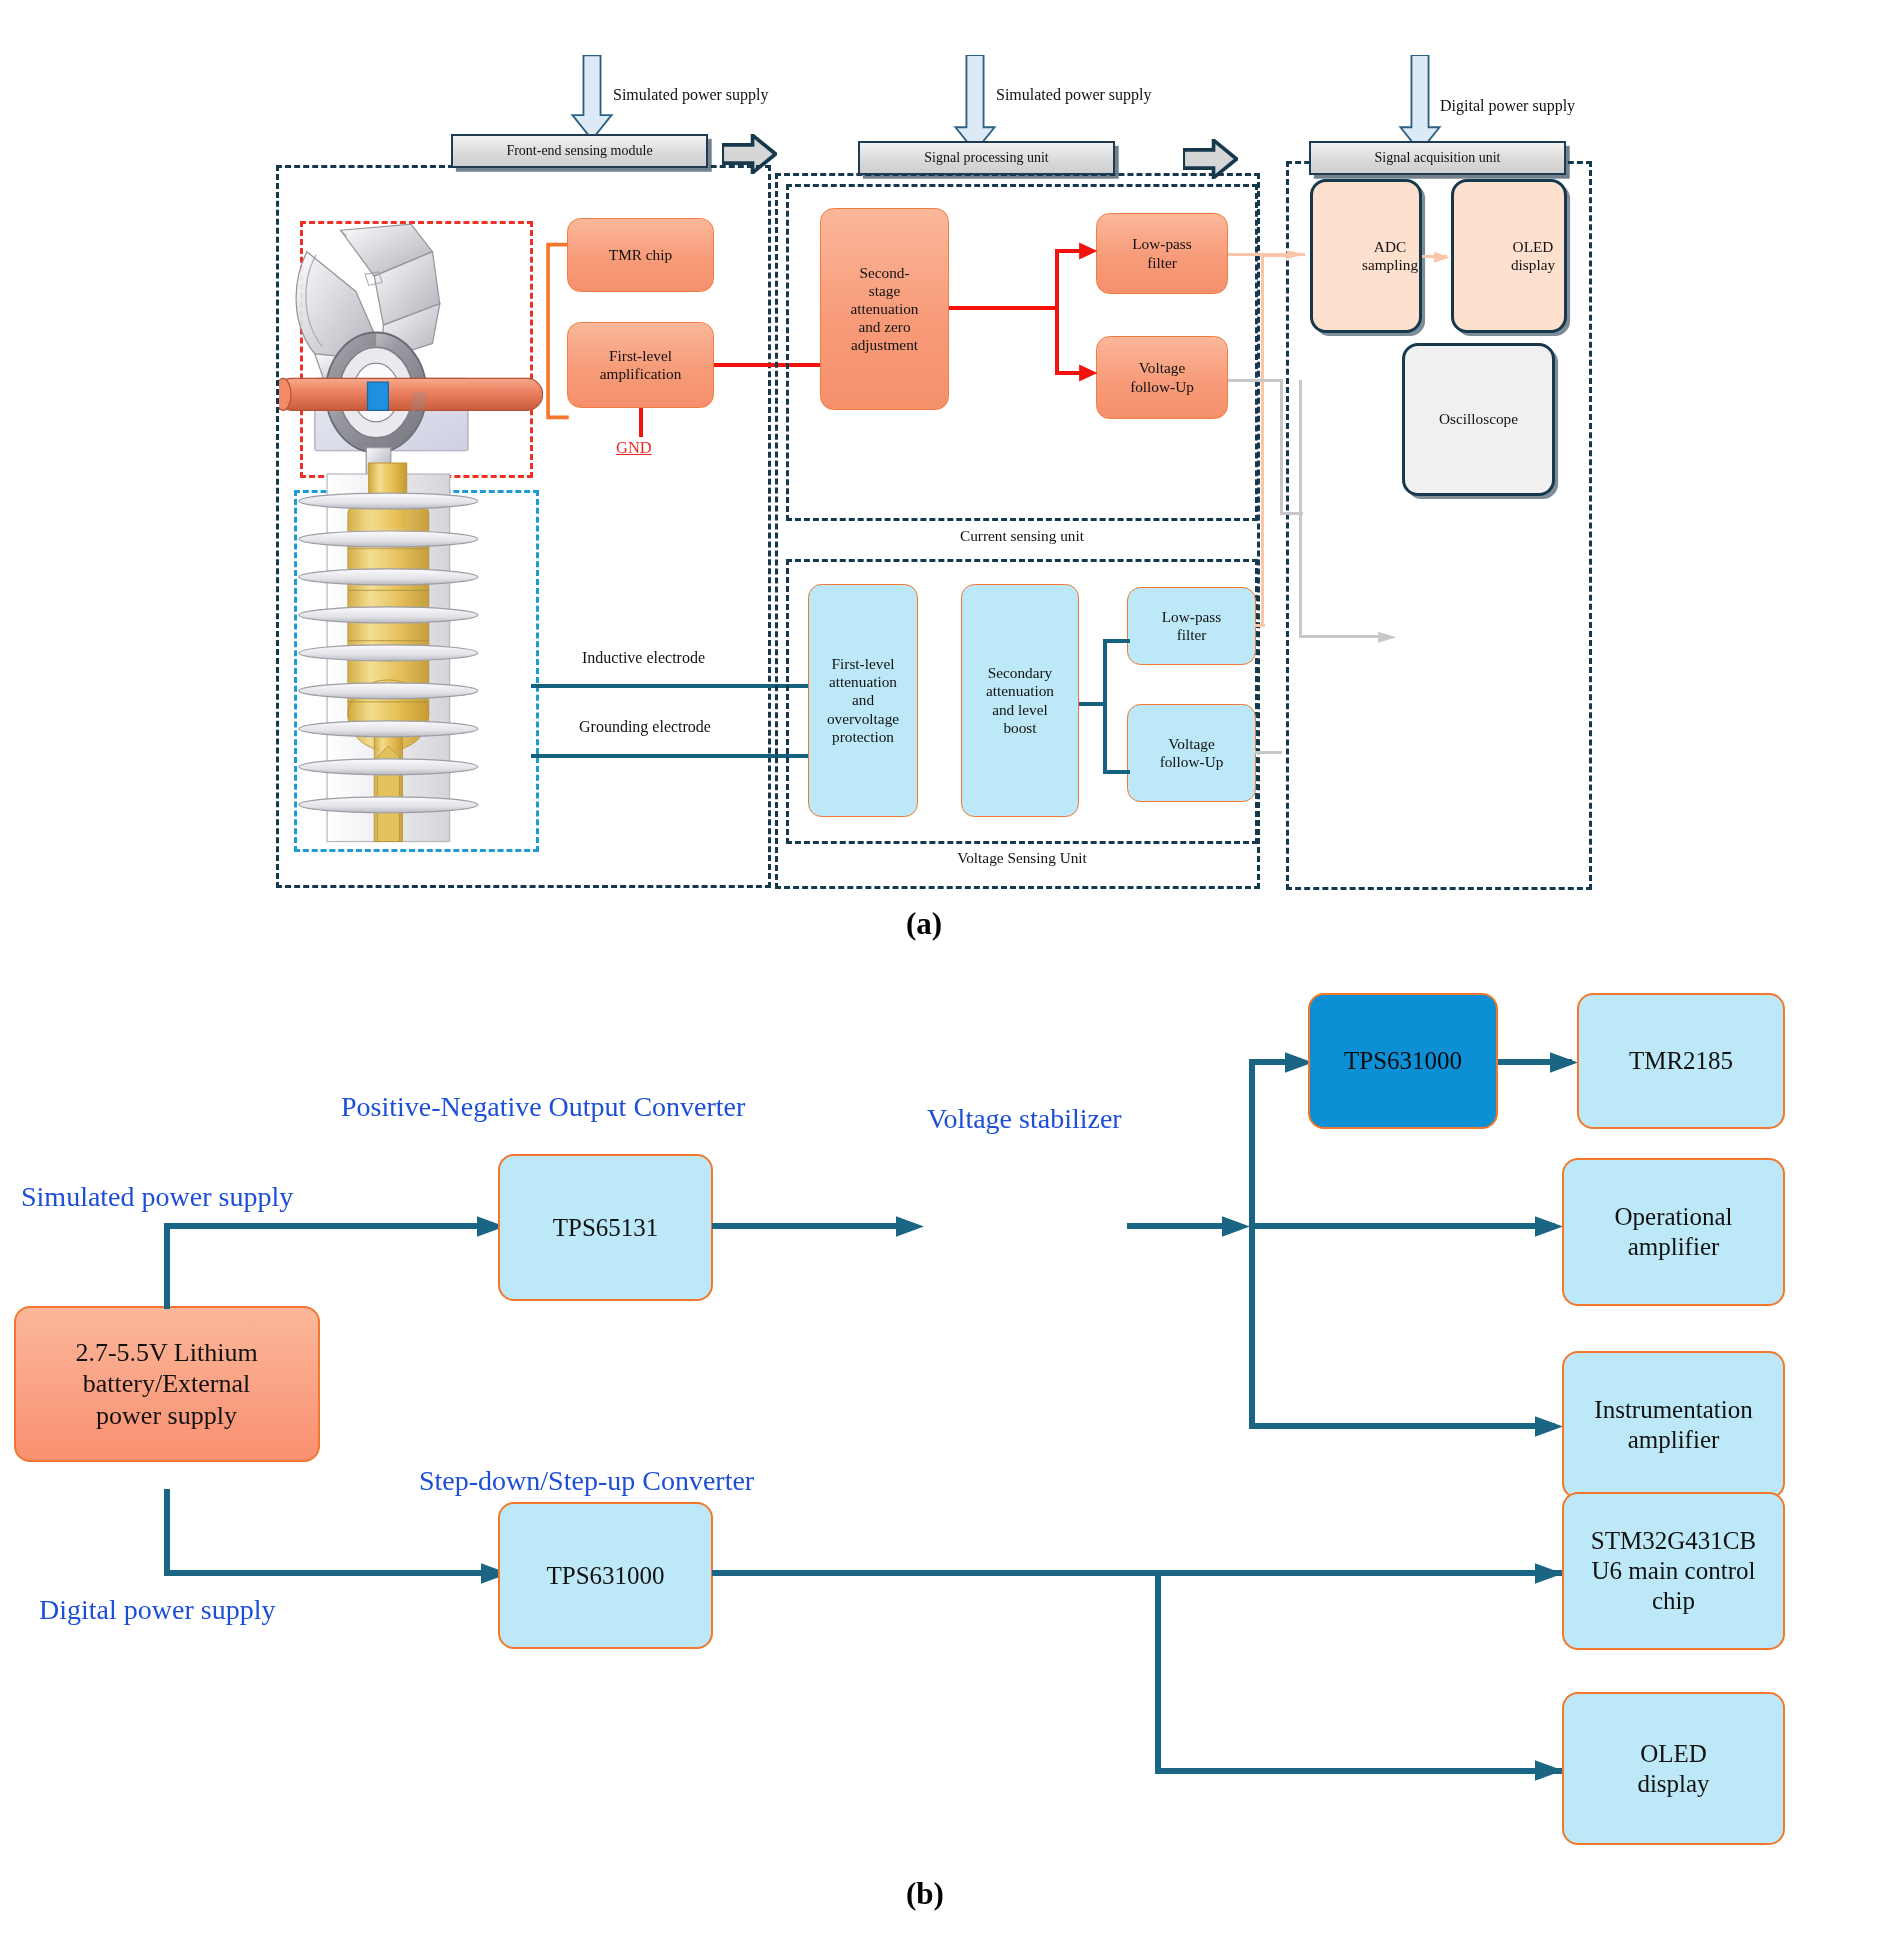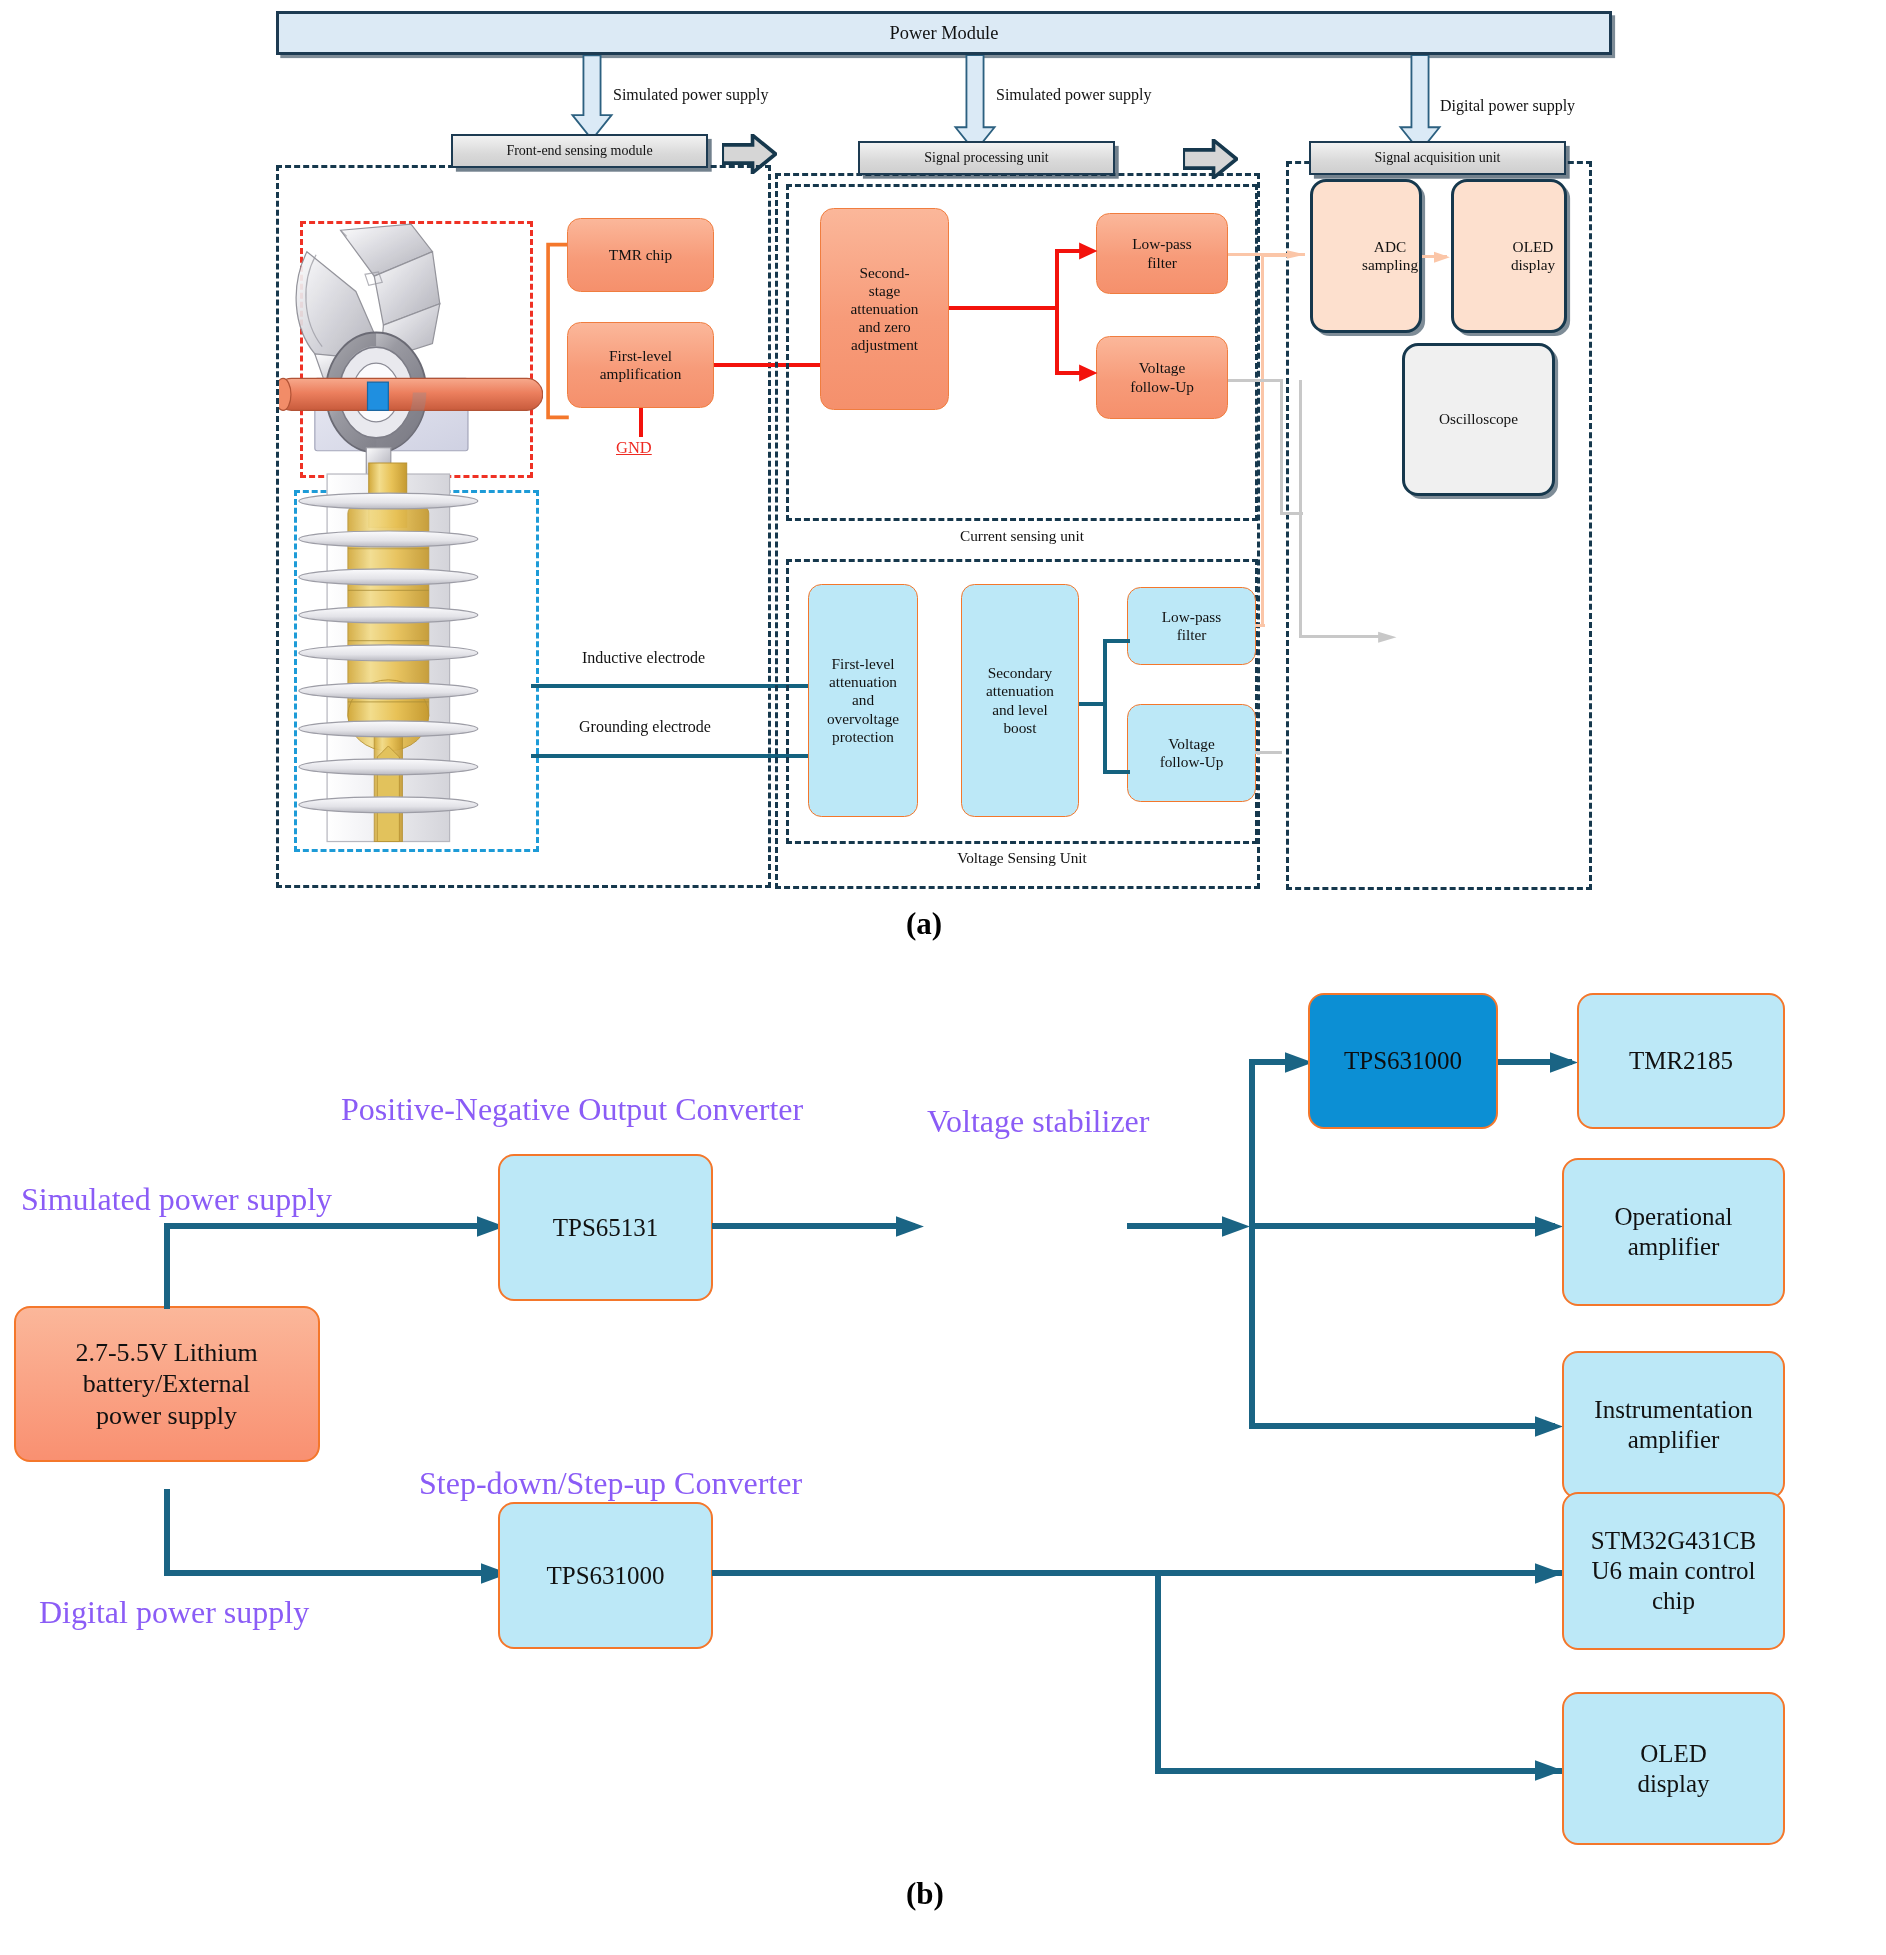--- a/index.html
+++ b/index.html
@@ -116,32 +116,29 @@
     font-size: 25px; color: #111;
     border: 2.5px solid #f4772b;
     border-radius: 16px;
   }
   .bbox.cy   { background: #bce8f7; }
   .bbox.salmon { background: linear-gradient(180deg,#fbb79a 0%, #f99071 100%); }
   .bbox.green  { background: #14a310; }
   .bbox.blue   { background: #0c8fd4; }
 
   .blabel {
-    position: absolute; font-size: 32px; color: #8b5cf6; white-space: nowrap;
+    position: absolute; font-size: 28px; color: #1d4ed8; white-space: nowrap;
   }
   .bline { position: absolute; background: #1a6484; }
 </style>
 </head>
 <body>
 
 <div id="root">
 
-  <div class="pm-bar" style="left:276px; top:11px; width:1336px; height:44px;">
-    <span>Power Module</span>
-  </div>
 
   <svg class="dn-arrow" style="left:570px; top:55px;" width="44" height="86" viewBox="0 0 72 140">
     <polygon points="22,0 50,0 50,98 68,98 36,138 4,98 22,98" fill="#dbeaf6" stroke="#2c6080" stroke-width="3"></polygon>
   </svg>
   <div class="arrow-label" style="left:613px; top:86px;">Simulated power supply</div>
 
   <svg class="dn-arrow" style="left:953px; top:55px;" width="44" height="98" viewBox="0 0 72 160">
     <polygon points="22,0 50,0 50,118 68,118 36,158 4,118 22,118" fill="#dbeaf6" stroke="#2c6080" stroke-width="3"></polygon>
   </svg>
   <div class="arrow-label" style="left:996px; top:86px;">Simulated power supply</div>

